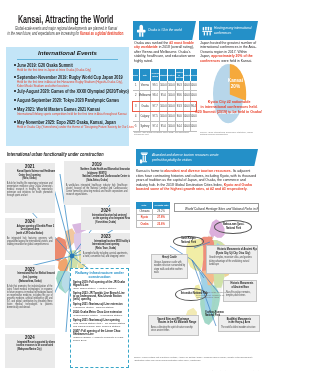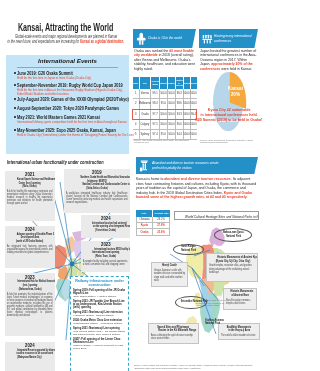--- a/index.html
+++ b/index.html
@@ -1,17 +1,17 @@
 <!DOCTYPE html>
 <html><head>
 <meta charset="utf-8">
 <style>
   html,body{margin:0;padding:0;}
   body{width:264px;height:371px;background:#fff;font-family:"Liberation Sans",sans-serif;color:#231f20;overflow:hidden;position:relative;-webkit-font-smoothing:antialiased;}
-  .page{position:absolute;left:0;top:16px;width:264px;height:273px;padding-left:28px;}
+  .page{position:absolute;left:0;top:8px;width:264px;height:273px;padding-left:28px;}
   .abs{position:absolute;}
 
   
   #title{left:-66px;top:4px;width:264px;text-align:center;font-size:11.6px;font-weight:bold;color:#231f20;white-space:nowrap;}
   #title span{display:inline-block;transform:scaleX(0.615);transform-origin:50% 50%;}
   #subtitle{left:-66px;top:17.5px;width:264px;text-align:center;font-size:4.5px;font-style:italic;line-height:5.2px;color:#333;white-space:nowrap;}
   #subtitle .ln{display:inline-block;transform:scaleX(0.672);transform-origin:50% 50%;}
   #subtitle .hl{color:#e8402a;font-weight:bold;}
 
   

